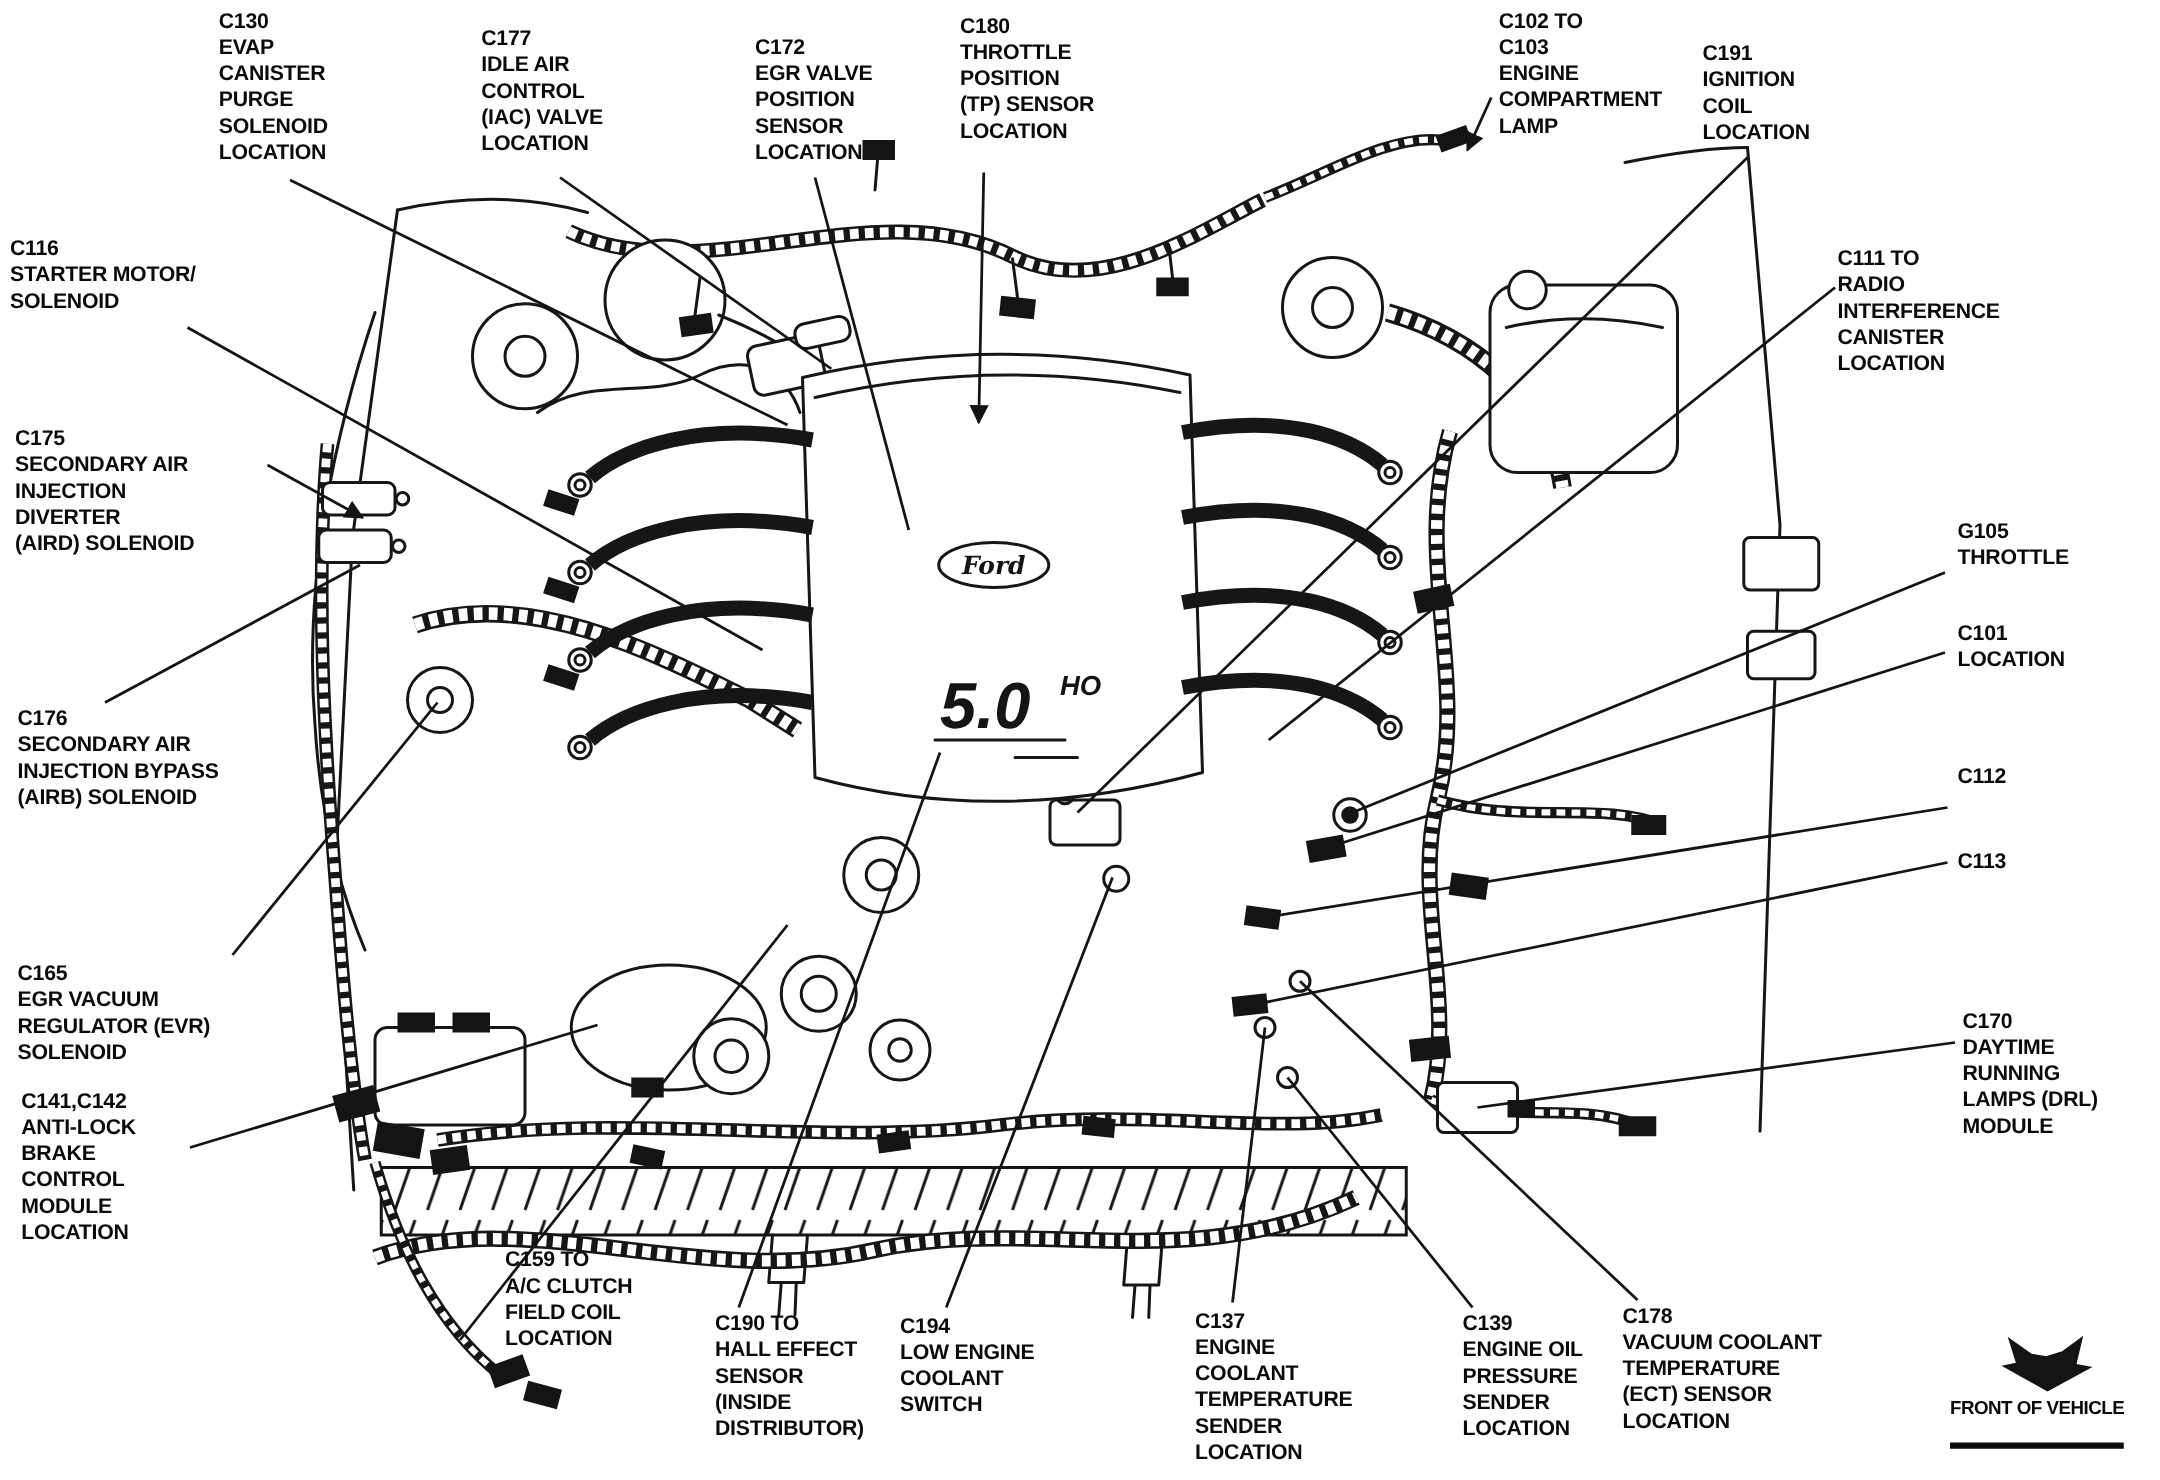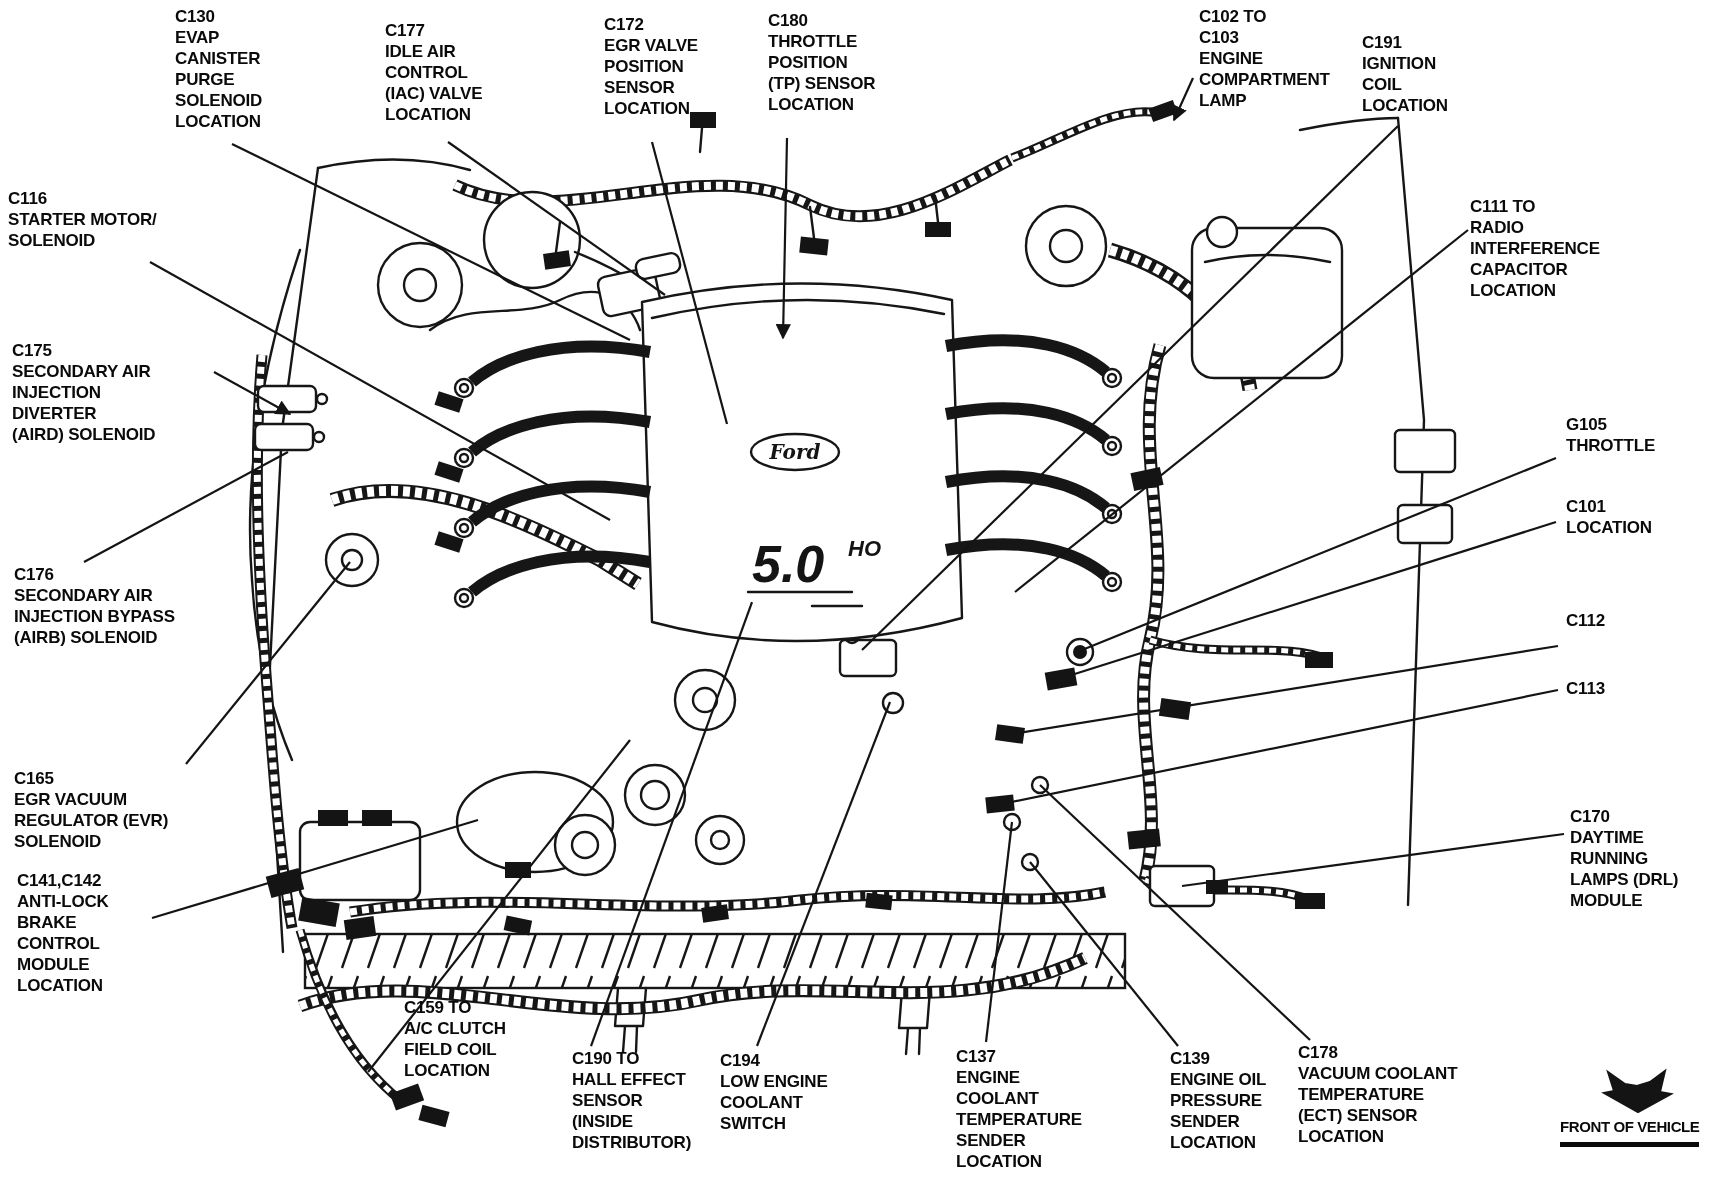--- a/index.html
+++ b/index.html
@@ -2,21 +2,21 @@
 <html><head>
 <meta charset="utf-8">
 <style>
   html,body{margin:0;padding:0;background:#fff;}
   .stage{position:relative;width:1728px;height:1184px;background:#fff;overflow:hidden;
          font-family:"Liberation Sans",sans-serif;}
   .callout{position:absolute;font:bold 17px/21px "Liberation Sans",sans-serif;
            color:#0a0a0a;white-space:pre-line;letter-spacing:-0.2px;}
   .front-label{position:absolute;font:bold 15px/18px "Liberation Sans",sans-serif;
            color:#0a0a0a;letter-spacing:-0.4px;border-bottom:5px solid #0a0a0a;
-           padding-bottom:6px;width:max-content;}
+           padding-bottom:18px;width:max-content;}
   svg{position:absolute;left:0;top:0;}
   .ln{stroke:#141414;stroke-width:2.2;fill:none;}
   .art{stroke:#161616;fill:none;stroke-width:2.4;stroke-linecap:round;stroke-linejoin:round;}
   .fillw{fill:#fff;}
   .blk{fill:#141414;stroke:none;}
   .tube-o{stroke:#161616;fill:none;}
   .tube-i{stroke:#fff;fill:none;stroke-dasharray:7 5;}
 </style>
 </head>
 <body>
@@ -250,21 +250,21 @@
 EVAP
 CANISTER
 PURGE
 SOLENOID
 LOCATION</div>
   <div class="callout" style="left:385px;top:20px">C177
 IDLE AIR
 CONTROL
 (IAC) VALVE
 LOCATION</div>
-  <div class="callout" style="left:604px;top:14px">C172
+  <div class="callout" style="left:604px;top:27px">C172
 EGR VALVE
 POSITION
 SENSOR
 LOCATION</div>
   <div class="callout" style="left:768px;top:10px">C180
 THROTTLE
 POSITION
 (TP) SENSOR
 LOCATION</div>
   <div class="callout" style="left:1199px;top:6px">C102 TO
@@ -272,21 +272,21 @@
 ENGINE
 COMPARTMENT
 LAMP</div>
   <div class="callout" style="left:1362px;top:32px">C191
 IGNITION
 COIL
 LOCATION</div>
   <div class="callout" style="left:1470px;top:196px">C111 TO
 RADIO
 INTERFERENCE
-CAPACITOR
+CANISTER
 LOCATION</div>
   <div class="callout" style="left:8px;top:188px">C116
 STARTER MOTOR/
 SOLENOID</div>
   <div class="callout" style="left:12px;top:340px">C175
 SECONDARY AIR
 INJECTION
 DIVERTER
 (AIRD) SOLENOID</div>
   <div class="callout" style="left:14px;top:564px">C176

